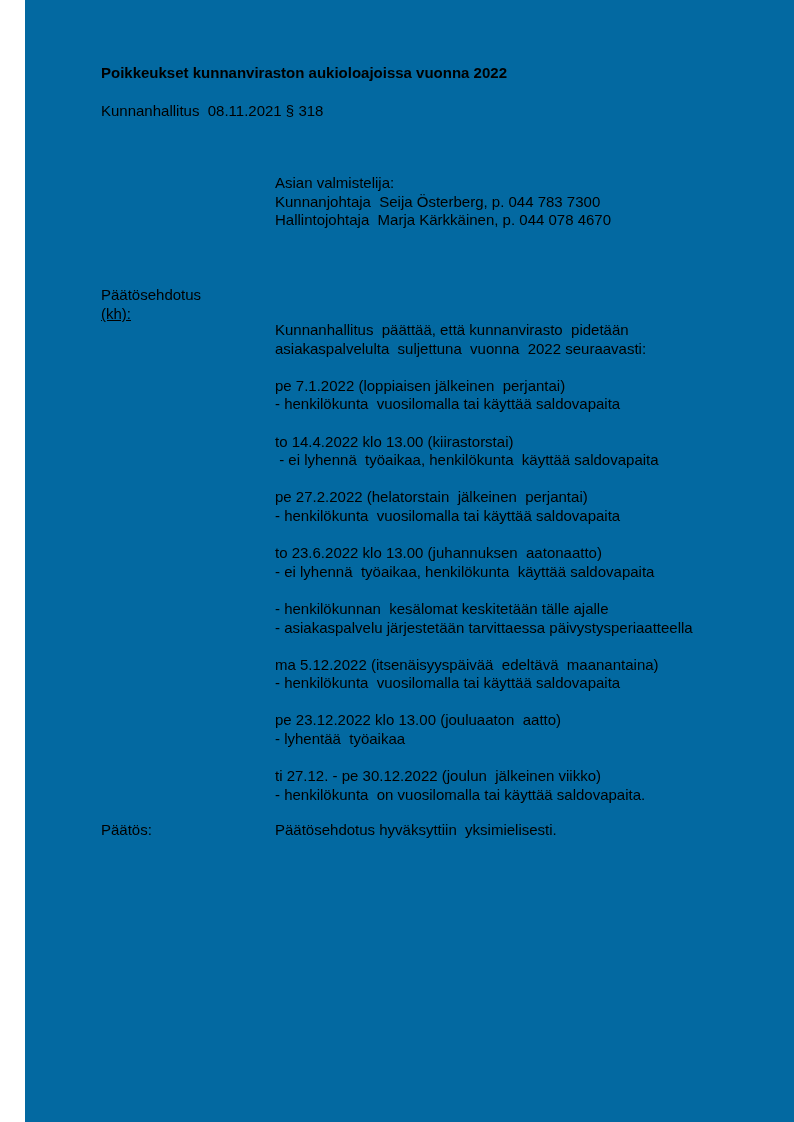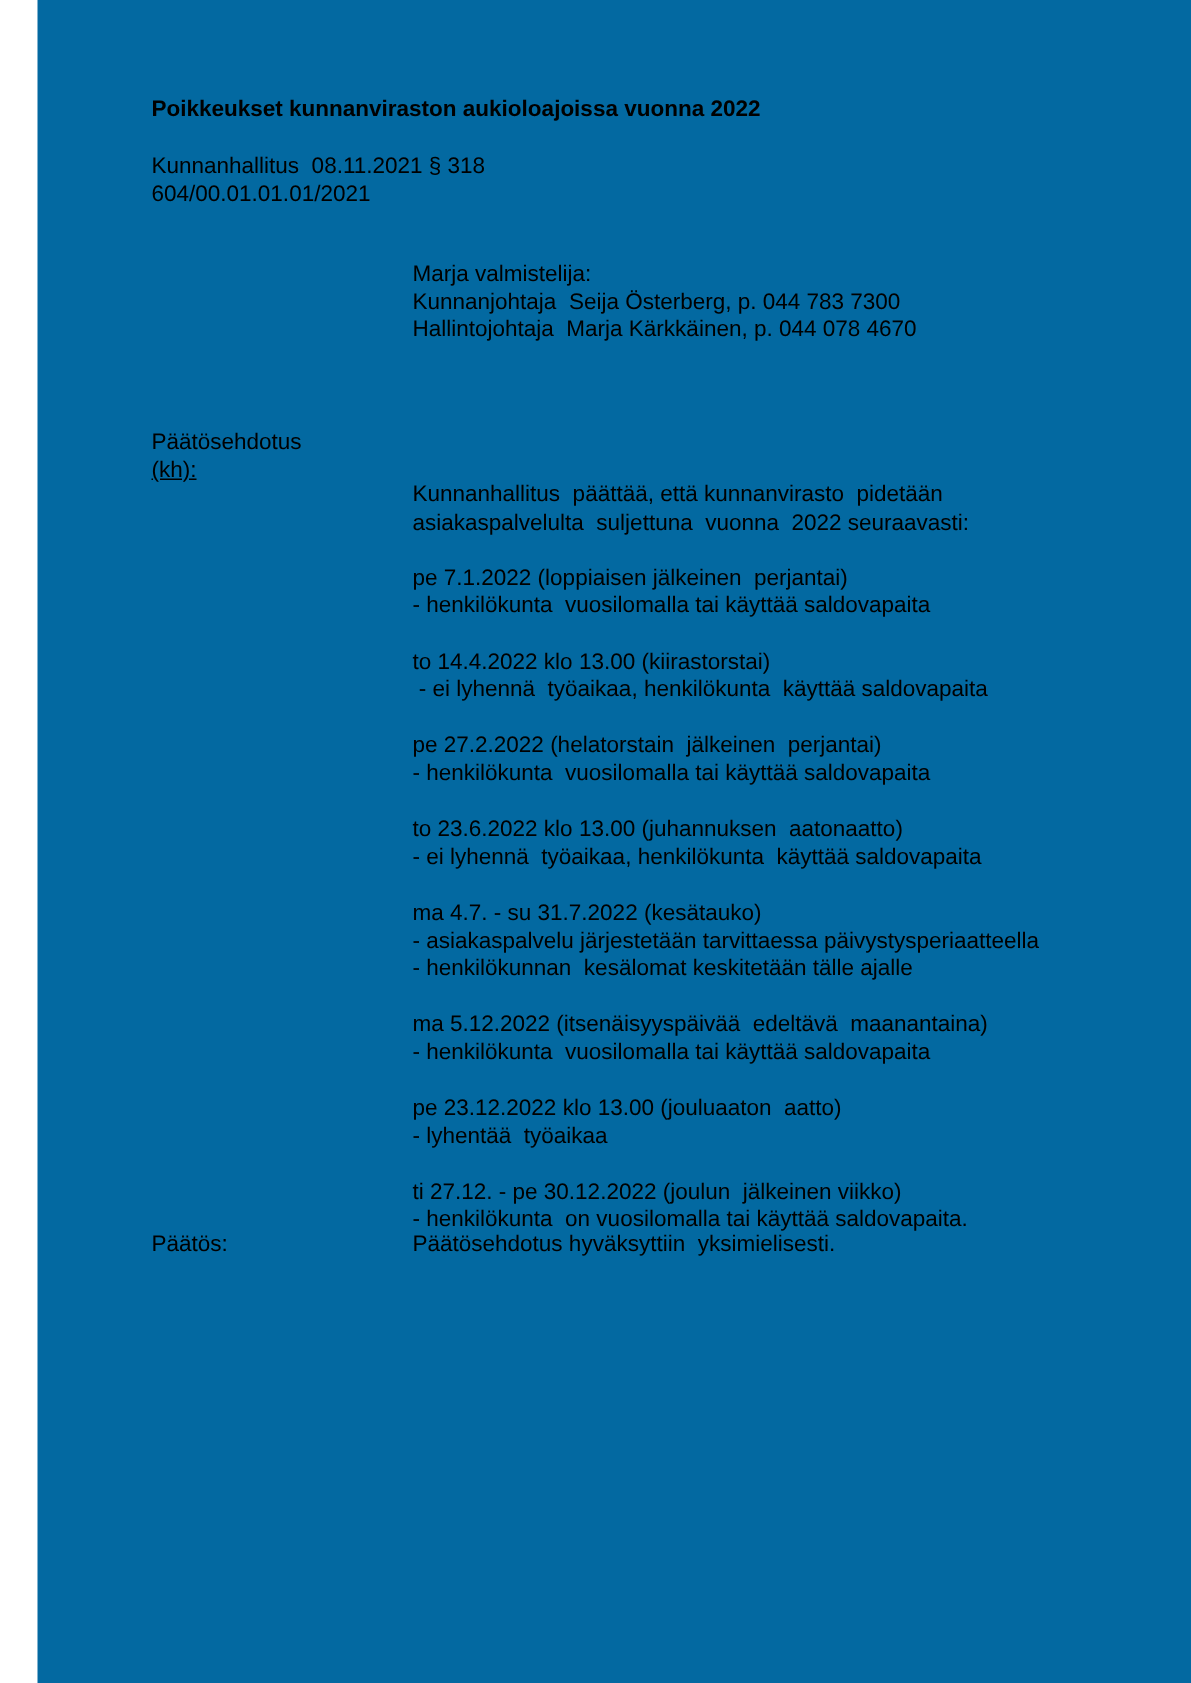--- a/index.html
+++ b/index.html
@@ -84,25 +84,24 @@
 </style>
 </head>
 <body>
 
 <div class="page">
 
   <h1 class="doc-title">Poikkeukset kunnanviraston aukioloajoissa vuonna 2022</h1>
 
   <div class="meta-block">
     <div class="line">Kunnanhallitus  08.11.2021 § 318</div>
-    <div class="line">604/00.01.01.01/2021</div>
   </div>
 
   <div class="preparers-block">
-    <div class="line">Marja valmistelija:</div>
+    <div class="line">Asian valmistelija:</div>
     <div class="line">Kunnanjohtaja  Seija Österberg, p. 044 783 7300</div>
     <div class="line">Hallintojohtaja  Marja Kärkkäinen, p. 044 078 4670</div>
   </div>
 
   <div class="proposal-label-1">Päätösehdotus</div>
   <div class="proposal-label-2">(kh):</div>
 
   <div class="proposal-body">
 
     <div class="para">
@@ -124,23 +123,22 @@
       <div class="line">pe 27.2.2022 (helatorstain  jälkeinen  perjantai)</div>
       <div class="line">- henkilökunta  vuosilomalla tai käyttää saldovapaita</div>
     </div>
 
     <div class="para">
       <div class="line">to 23.6.2022 klo 13.00 (juhannuksen  aatonaatto)</div>
       <div class="line">- ei lyhennä  työaikaa, henkilökunta  käyttää saldovapaita</div>
     </div>
 
     <div class="para">
-      <div class="line">ma 4.7. - su 31.7.2022 (kesätauko)</div>
+      <div class="line">- henkilökunnan  kesälomat keskitetään tälle ajalle</div>
       <div class="line">- asiakaspalvelu järjestetään tarvittaessa päivystysperiaatteella</div>
-      <div class="line">- henkilökunnan  kesälomat keskitetään tälle ajalle</div>
     </div>
 
     <div class="para">
       <div class="line">ma 5.12.2022 (itsenäisyyspäivää  edeltävä  maanantaina)</div>
       <div class="line">- henkilökunta  vuosilomalla tai käyttää saldovapaita</div>
     </div>
 
     <div class="para">
       <div class="line">pe 23.12.2022 klo 13.00 (jouluaaton  aatto)</div>
       <div class="line">- lyhentää  työaikaa</div>

